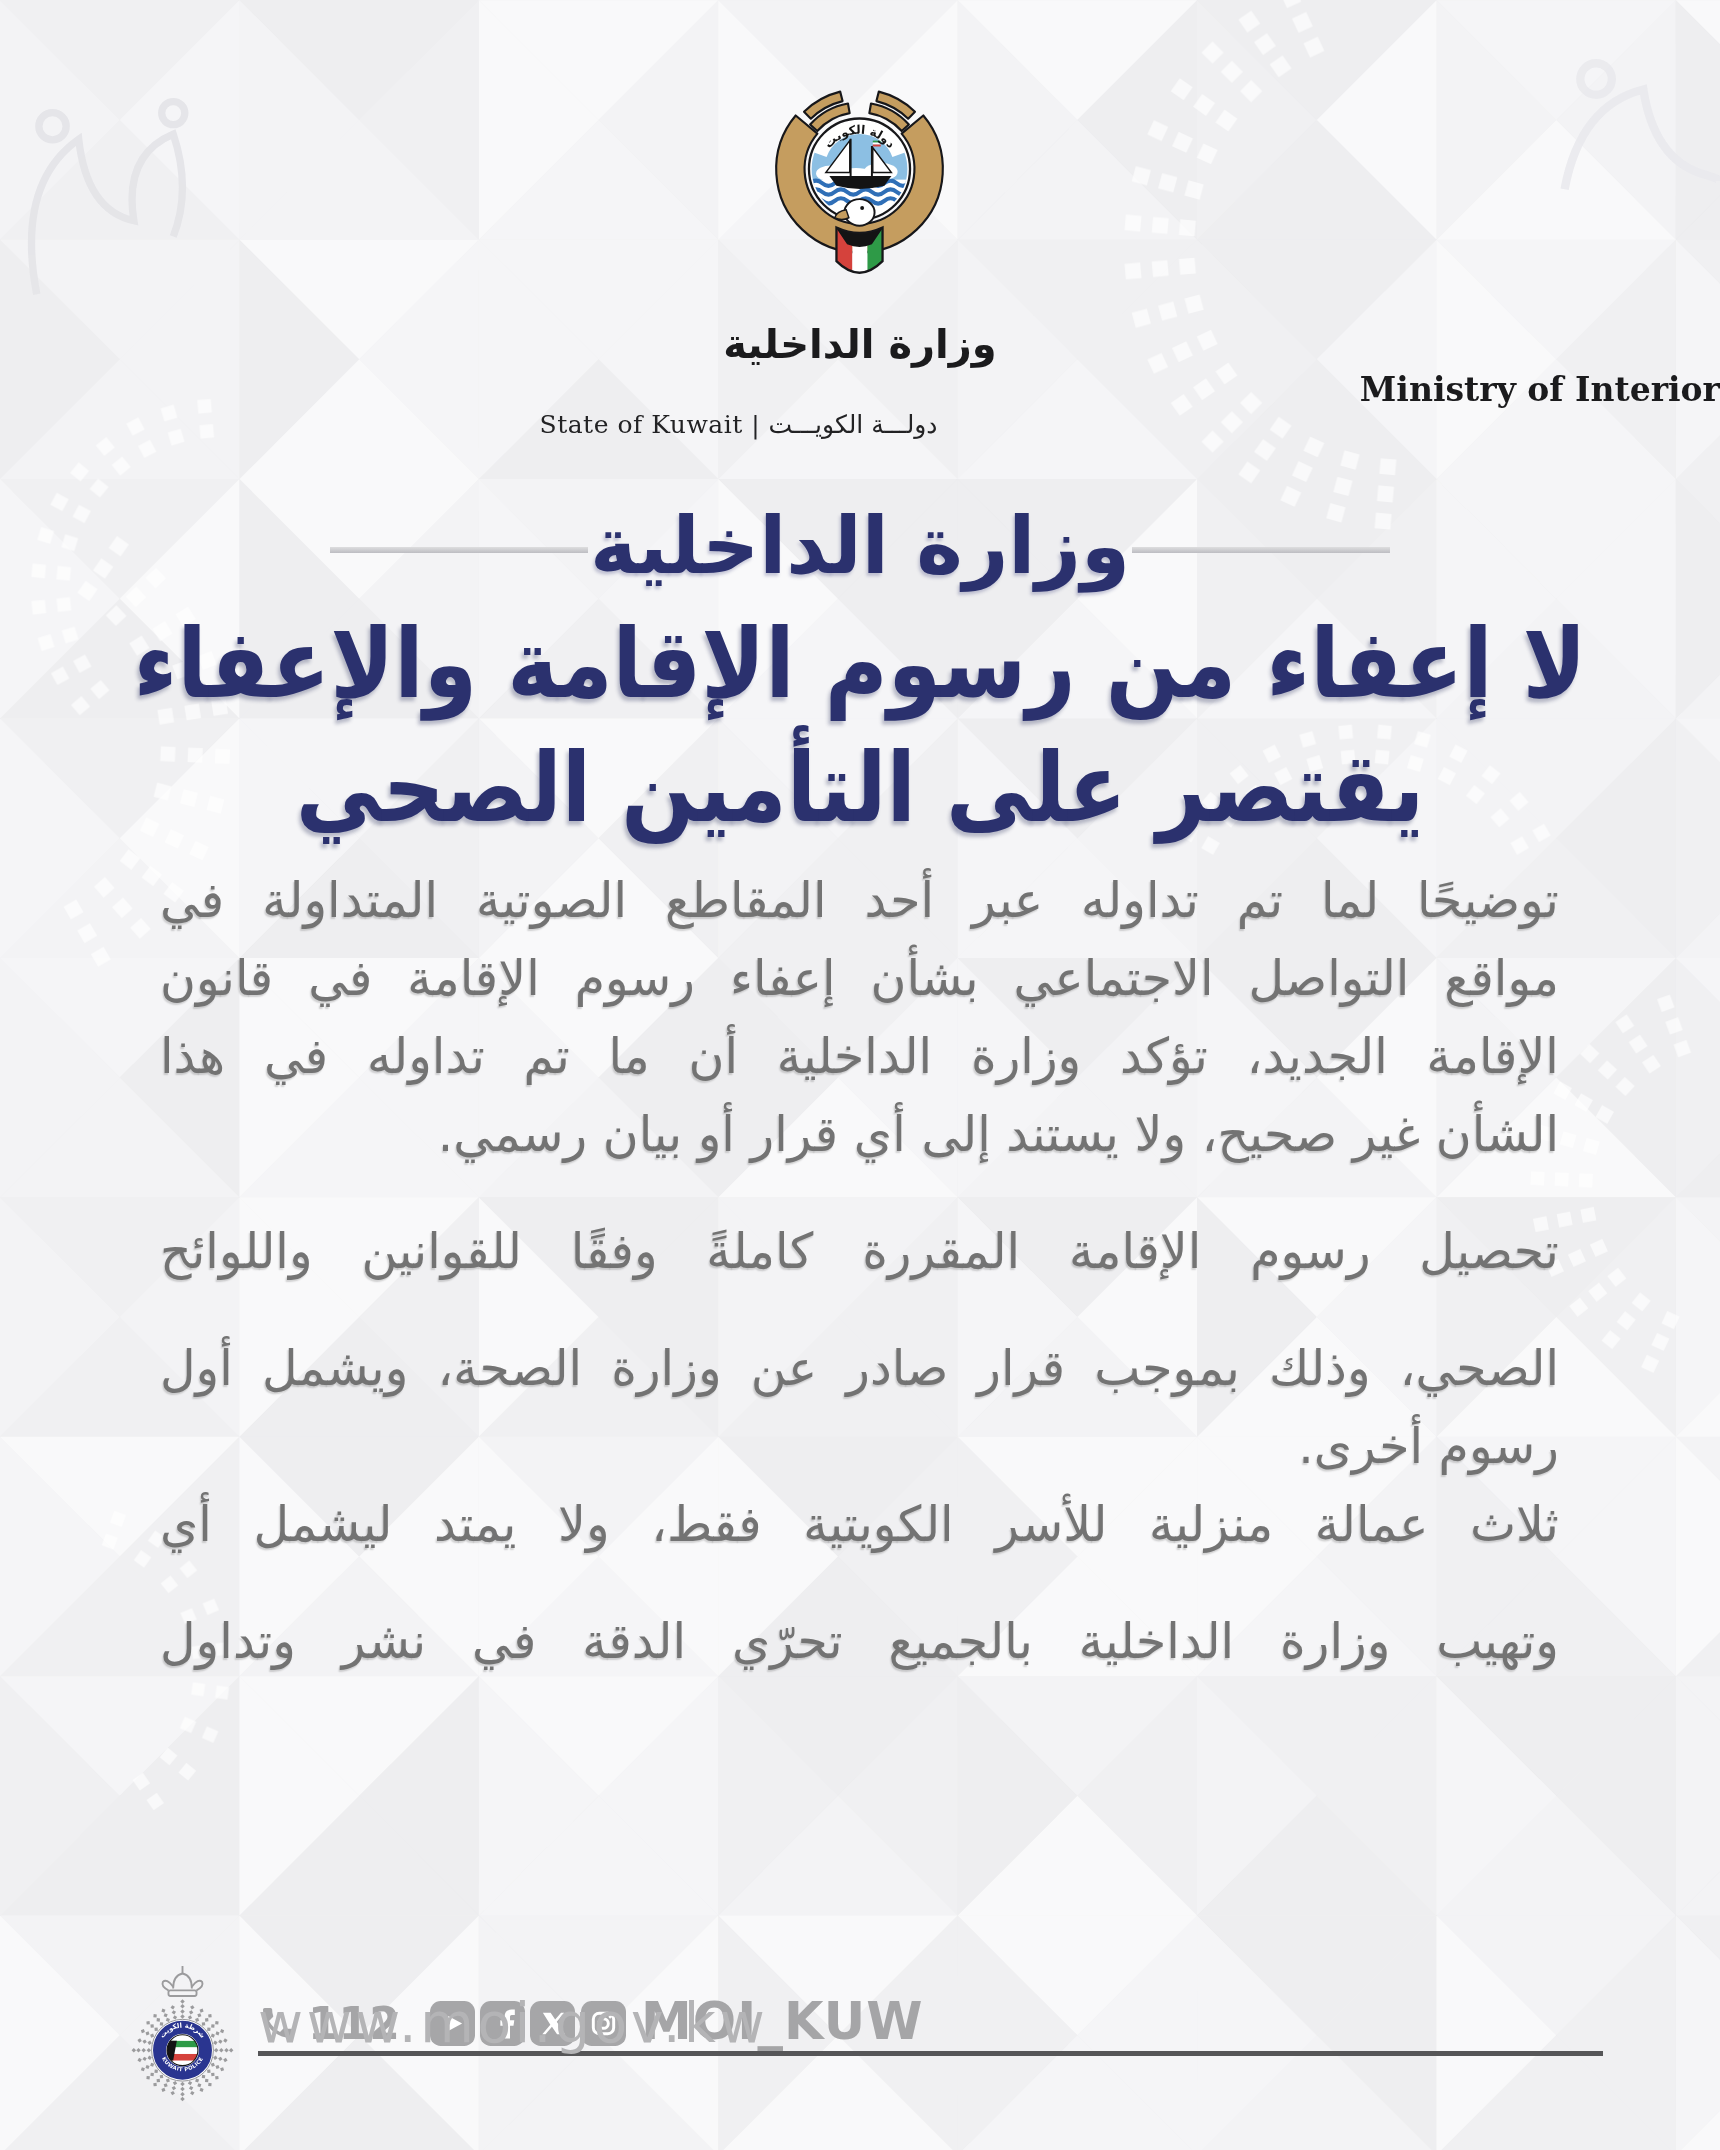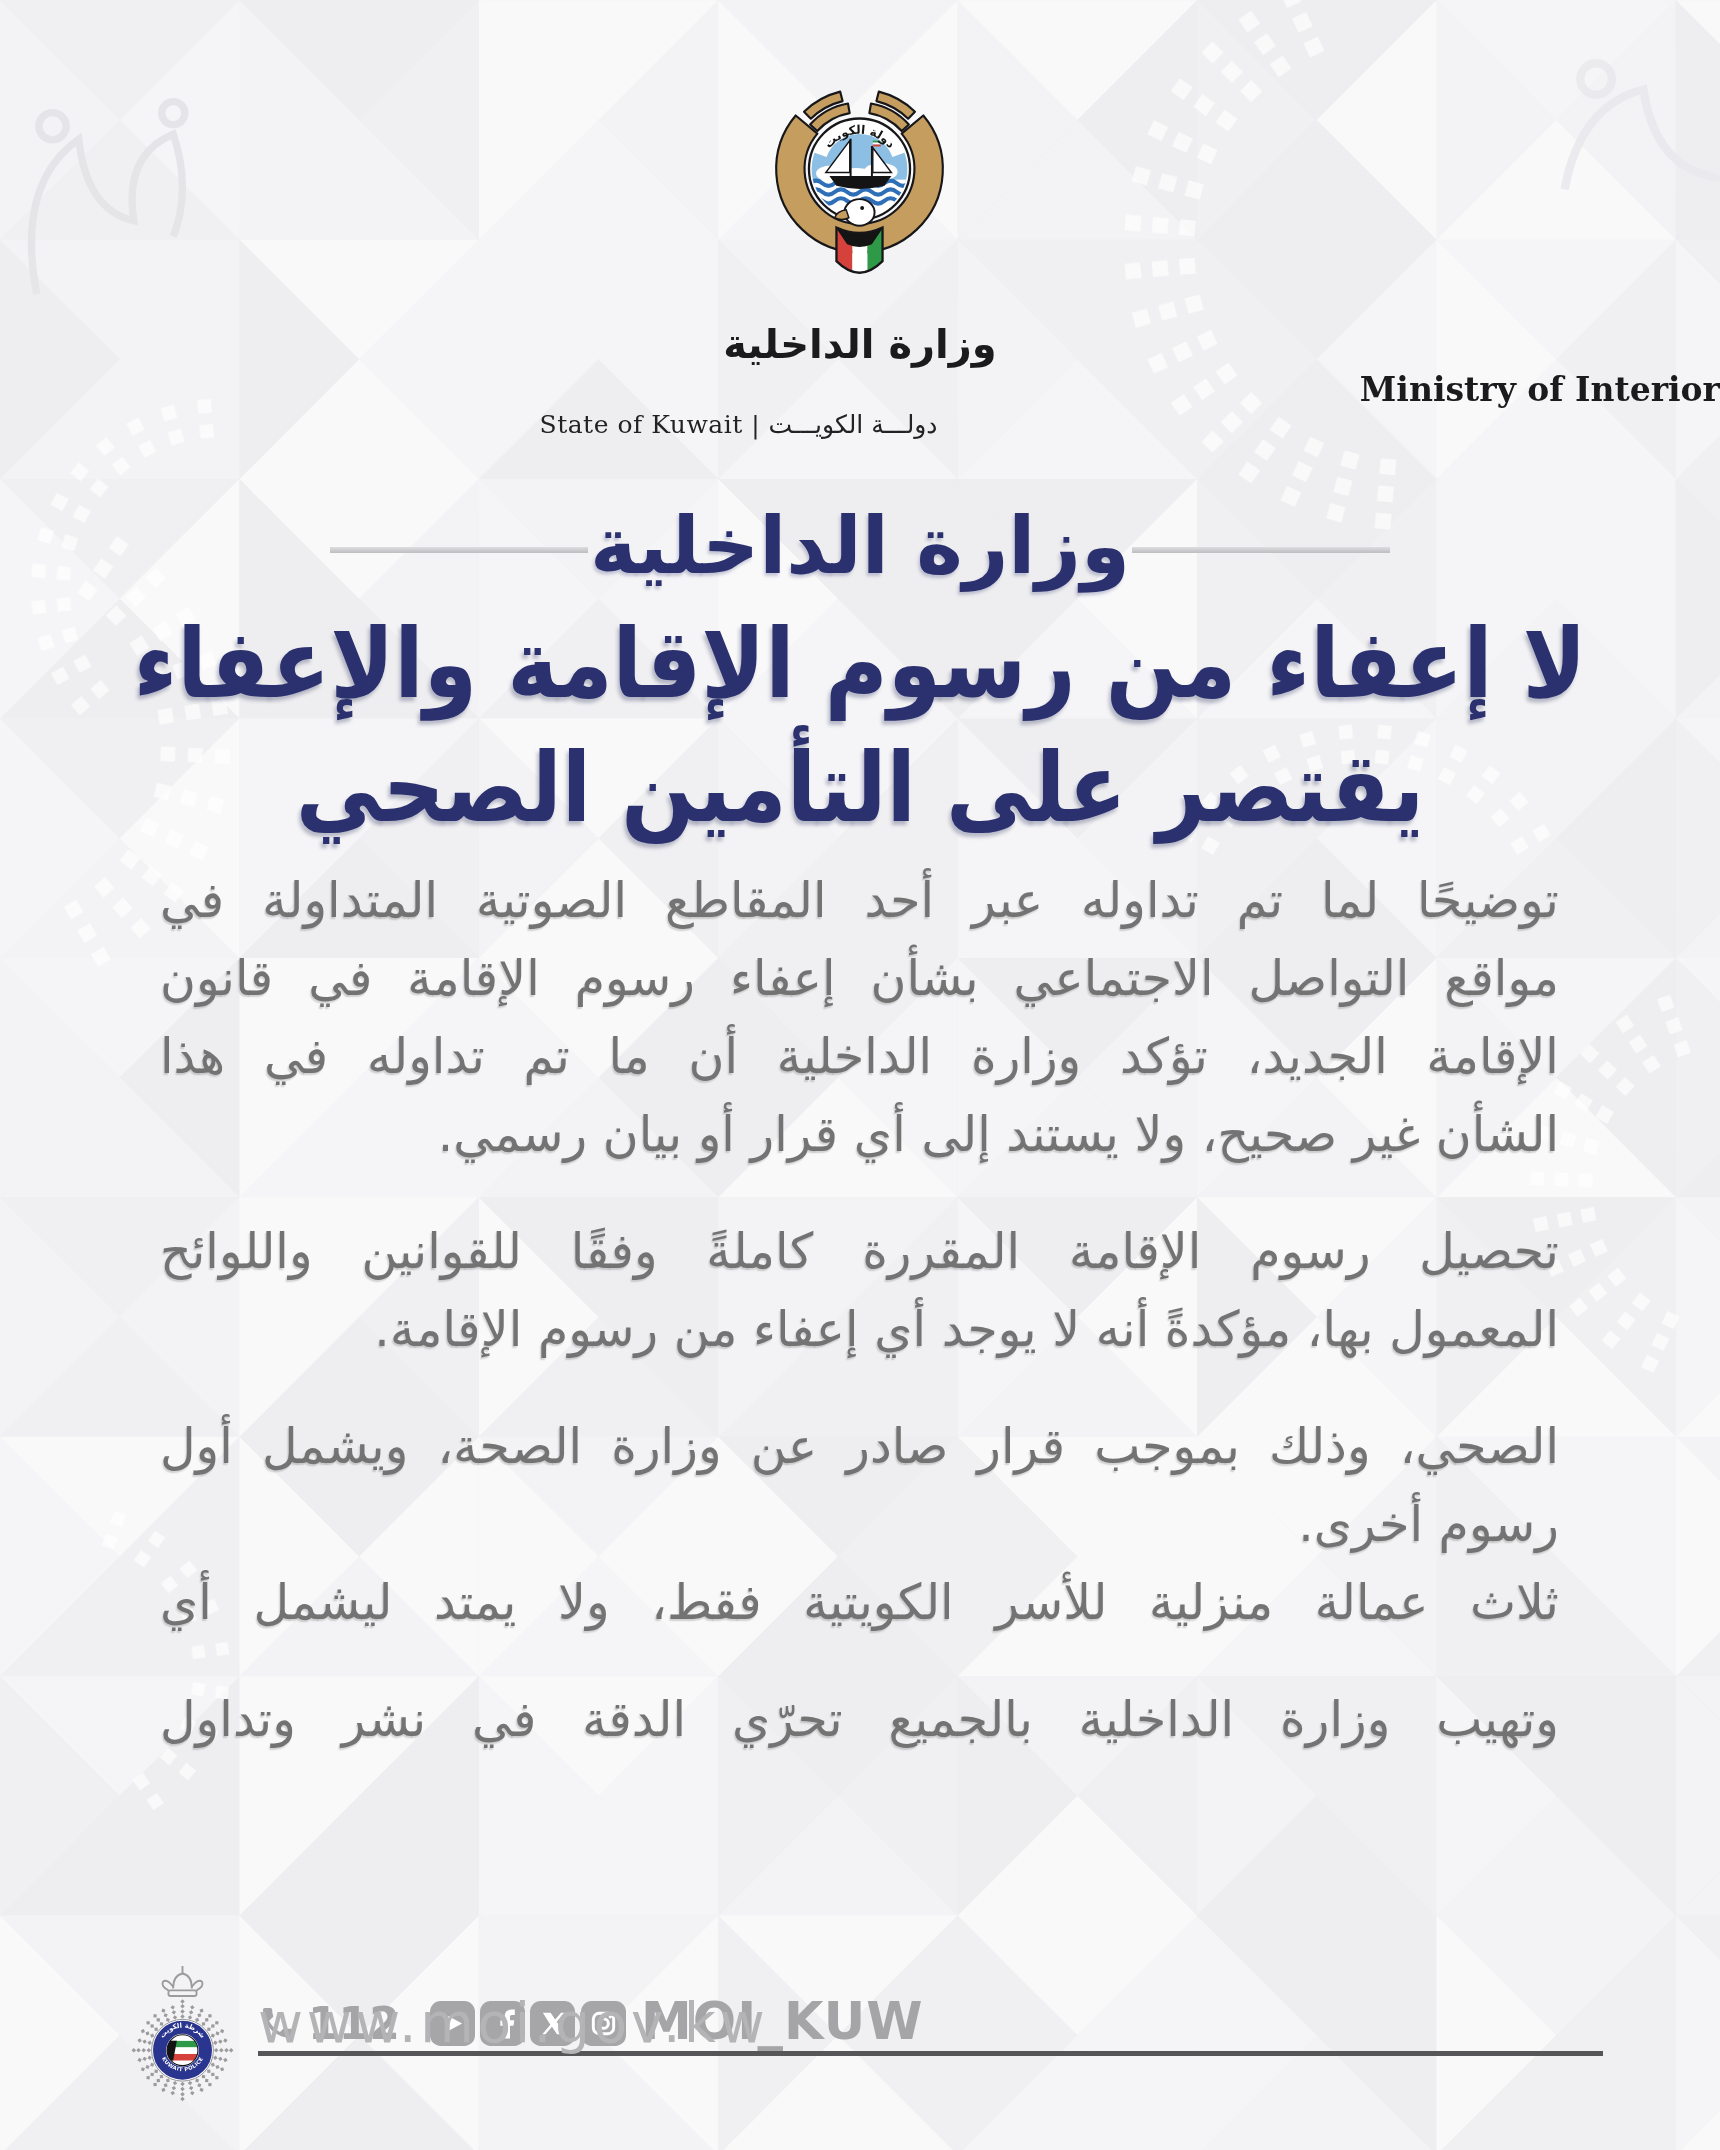--- a/index.html
+++ b/index.html
@@ -617,21 +617,20 @@
 
   <div id="body-block" class="abs">
     <div class="para">
       <div class="bline">توضيحًا لما تم تداوله عبر أحد المقاطع الصوتية المتداولة في</div>
       <div class="bline">مواقع التواصل الاجتماعي بشأن إعفاء رسوم الإقامة في قانون</div>
       <div class="bline">الإقامة الجديد، تؤكد وزارة الداخلية أن ما تم تداوله في هذا</div>
       <div class="bline last">الشأن غير صحيح، ولا يستند إلى أي قرار أو بيان رسمي.</div>
     </div>
     <div class="para">
       <div class="bline">تحصيل رسوم الإقامة المقررة كاملةً وفقًا للقوانين واللوائح</div>
-      <div class="bline last">المعمول بها، مؤكدةً أنه لا يوجد أي إعفاء من رسوم الإقامة.</div>
     </div>
     <div class="para">
       <div class="bline">الصحي، وذلك بموجب قرار صادر عن وزارة الصحة، ويشمل أول</div>
       <div class="bline last">رسوم أخرى.</div>
       <div class="bline">ثلاث عمالة منزلية للأسر الكويتية فقط، ولا يمتد ليشمل أي</div>
     </div>
     <div class="para">
       <div class="bline">وتهيب وزارة الداخلية بالجميع تحرّي الدقة في نشر وتداول</div>
     </div>
   </div>

